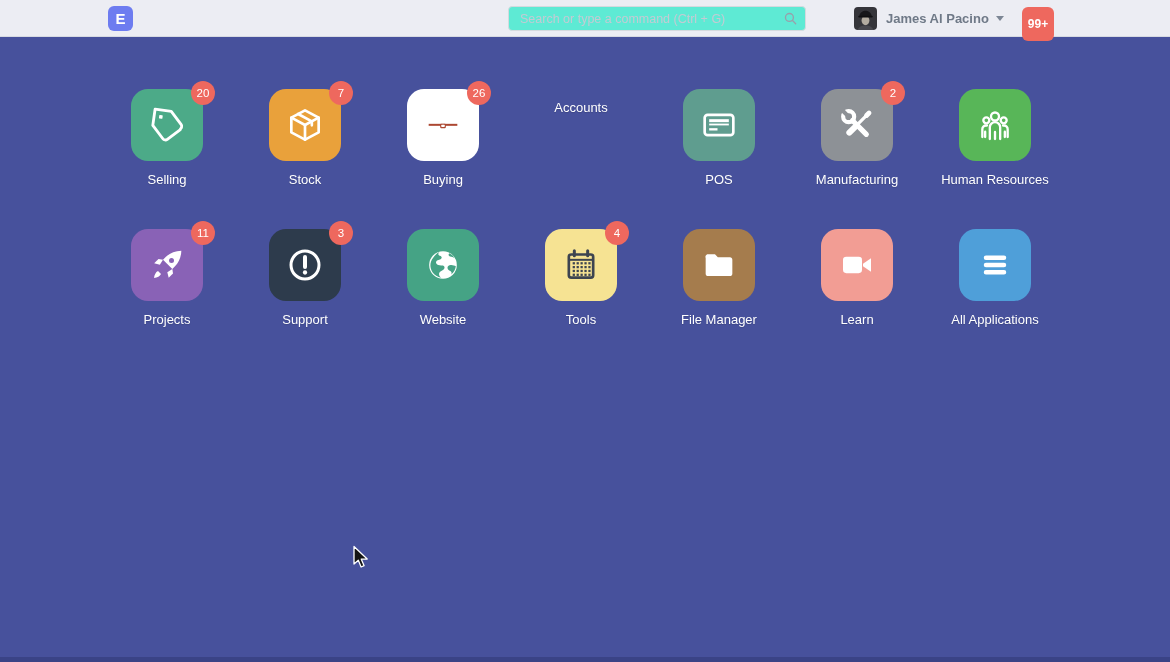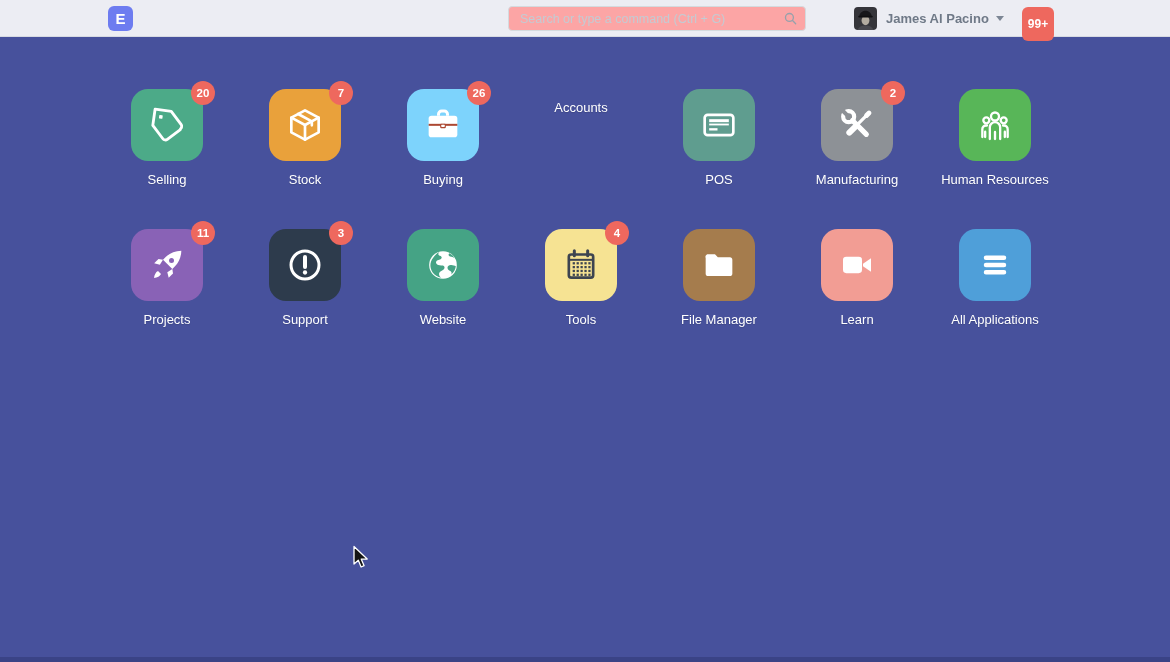--- a/index.html
+++ b/index.html
@@ -15,21 +15,21 @@
     background:#ecedf3; border-bottom:1px solid #d7dae2;
   }
   .logo {
     position:absolute; left:108px; top:6px; width:25px; height:25px;
     border-radius:6px; color:#fff; font-size:15px; font-weight:bold;
     display:flex; align-items:center; justify-content:center; cursor:pointer;
   }
   .searchwrap { position:absolute; left:508px; top:6px; width:298px; height:25px; }
   .searchwrap input {
     width:100%; height:100%; border:1px solid #d4dade; border-radius:4px;
-    background:#fca5a5; padding:0 24px 0 11px; font-size:12.5px; color:#555;
+    background:#5eead4; padding:0 24px 0 11px; font-size:12.5px; color:#555;
     font-family:"Liberation Sans", sans-serif; outline:none;
   }
   .searchwrap input::placeholder { color:#c3cbd3; }
   .search-icon { position:absolute; right:7px; top:4px; width:17px; height:17px; }
   .usermenu {
     position:absolute; left:854px; top:0; height:37px;
     display:flex; align-items:center; cursor:pointer;
   }
   .avatar { width:23px; height:23px; border-radius:4px; overflow:hidden; flex:0 0 auto; }
   .username { margin-left:9px; font-size:13px; font-weight:bold; color:#6f7987; }
@@ -54,21 +54,21 @@
     display:flex; flex-direction:column; align-items:center;
     cursor:pointer;
   }
   .tile {
     position:relative; width:72px; height:72px; border-radius:17px;
     display:flex; align-items:center; justify-content:center;
   }
   .tile svg { width:40px; height:40px; display:block; }
   .badge {
     position:absolute; top:-8px; right:-12px; width:24px; height:24px;
-    border-radius:50%; color:#fff; font-size:11.5px; font-weight:bold;
+    border-radius:50%; color:#fff; font-size:11.5px; font-weight:normal;
     display:flex; align-items:center; justify-content:center;
   }
   .applabel {
     margin-top:11px; font-size:13px; font-weight:normal; color:#fff;
     white-space:nowrap; text-shadow:0 1px 1px rgba(0,0,0,0.15);
   }
   .bottom-edge {
     position:absolute; left:0; bottom:0; width:1170px; height:5px;
     background:#3a4386;
   }
@@ -126,21 +126,21 @@
             <path d="M3.8 7.6L12 12l8.2-4.4"></path>
             <path d="M12 12v8.8"></path>
             <path d="M7.9 5.4l8.2 4.4v2.4"></path>
           </svg>
         </span>
         <span class="badge" style="background: rgb(238, 104, 94);">7</span>
       </div>
       <div class="applabel">Stock</div>
     </div>
     <div class="cell">
-      <div class="tile" style="background: #7dd3fc;">
+      <div class="tile" style="background: #ffffff;">
         <span>
           <svg viewBox="0 0 24 24">
             <path d="M9.3 6.4V5.5c0-1 .8-1.9 1.9-1.9h1.6c1.1 0 1.9.9 1.9 1.9v.9" fill="none" stroke="#fff" stroke-width="1.8"></path>
             <rect x="3.4" y="6.4" width="17.2" height="13" rx="1.7" fill="#fff"></rect>
             <path d="M3.4 11.9h17.2" stroke="#ac4832" stroke-width="1.2"></path>
             <rect x="10.3" y="11.3" width="3.4" height="2.6" rx="0.5" fill="#ac4832"></rect>
             <rect x="11" y="11.9" width="2" height="1.3" rx="0.3" fill="#fff"></rect>
           </svg>
         </span>
         <span class="badge" style="background: rgb(238, 104, 94);">26</span>

